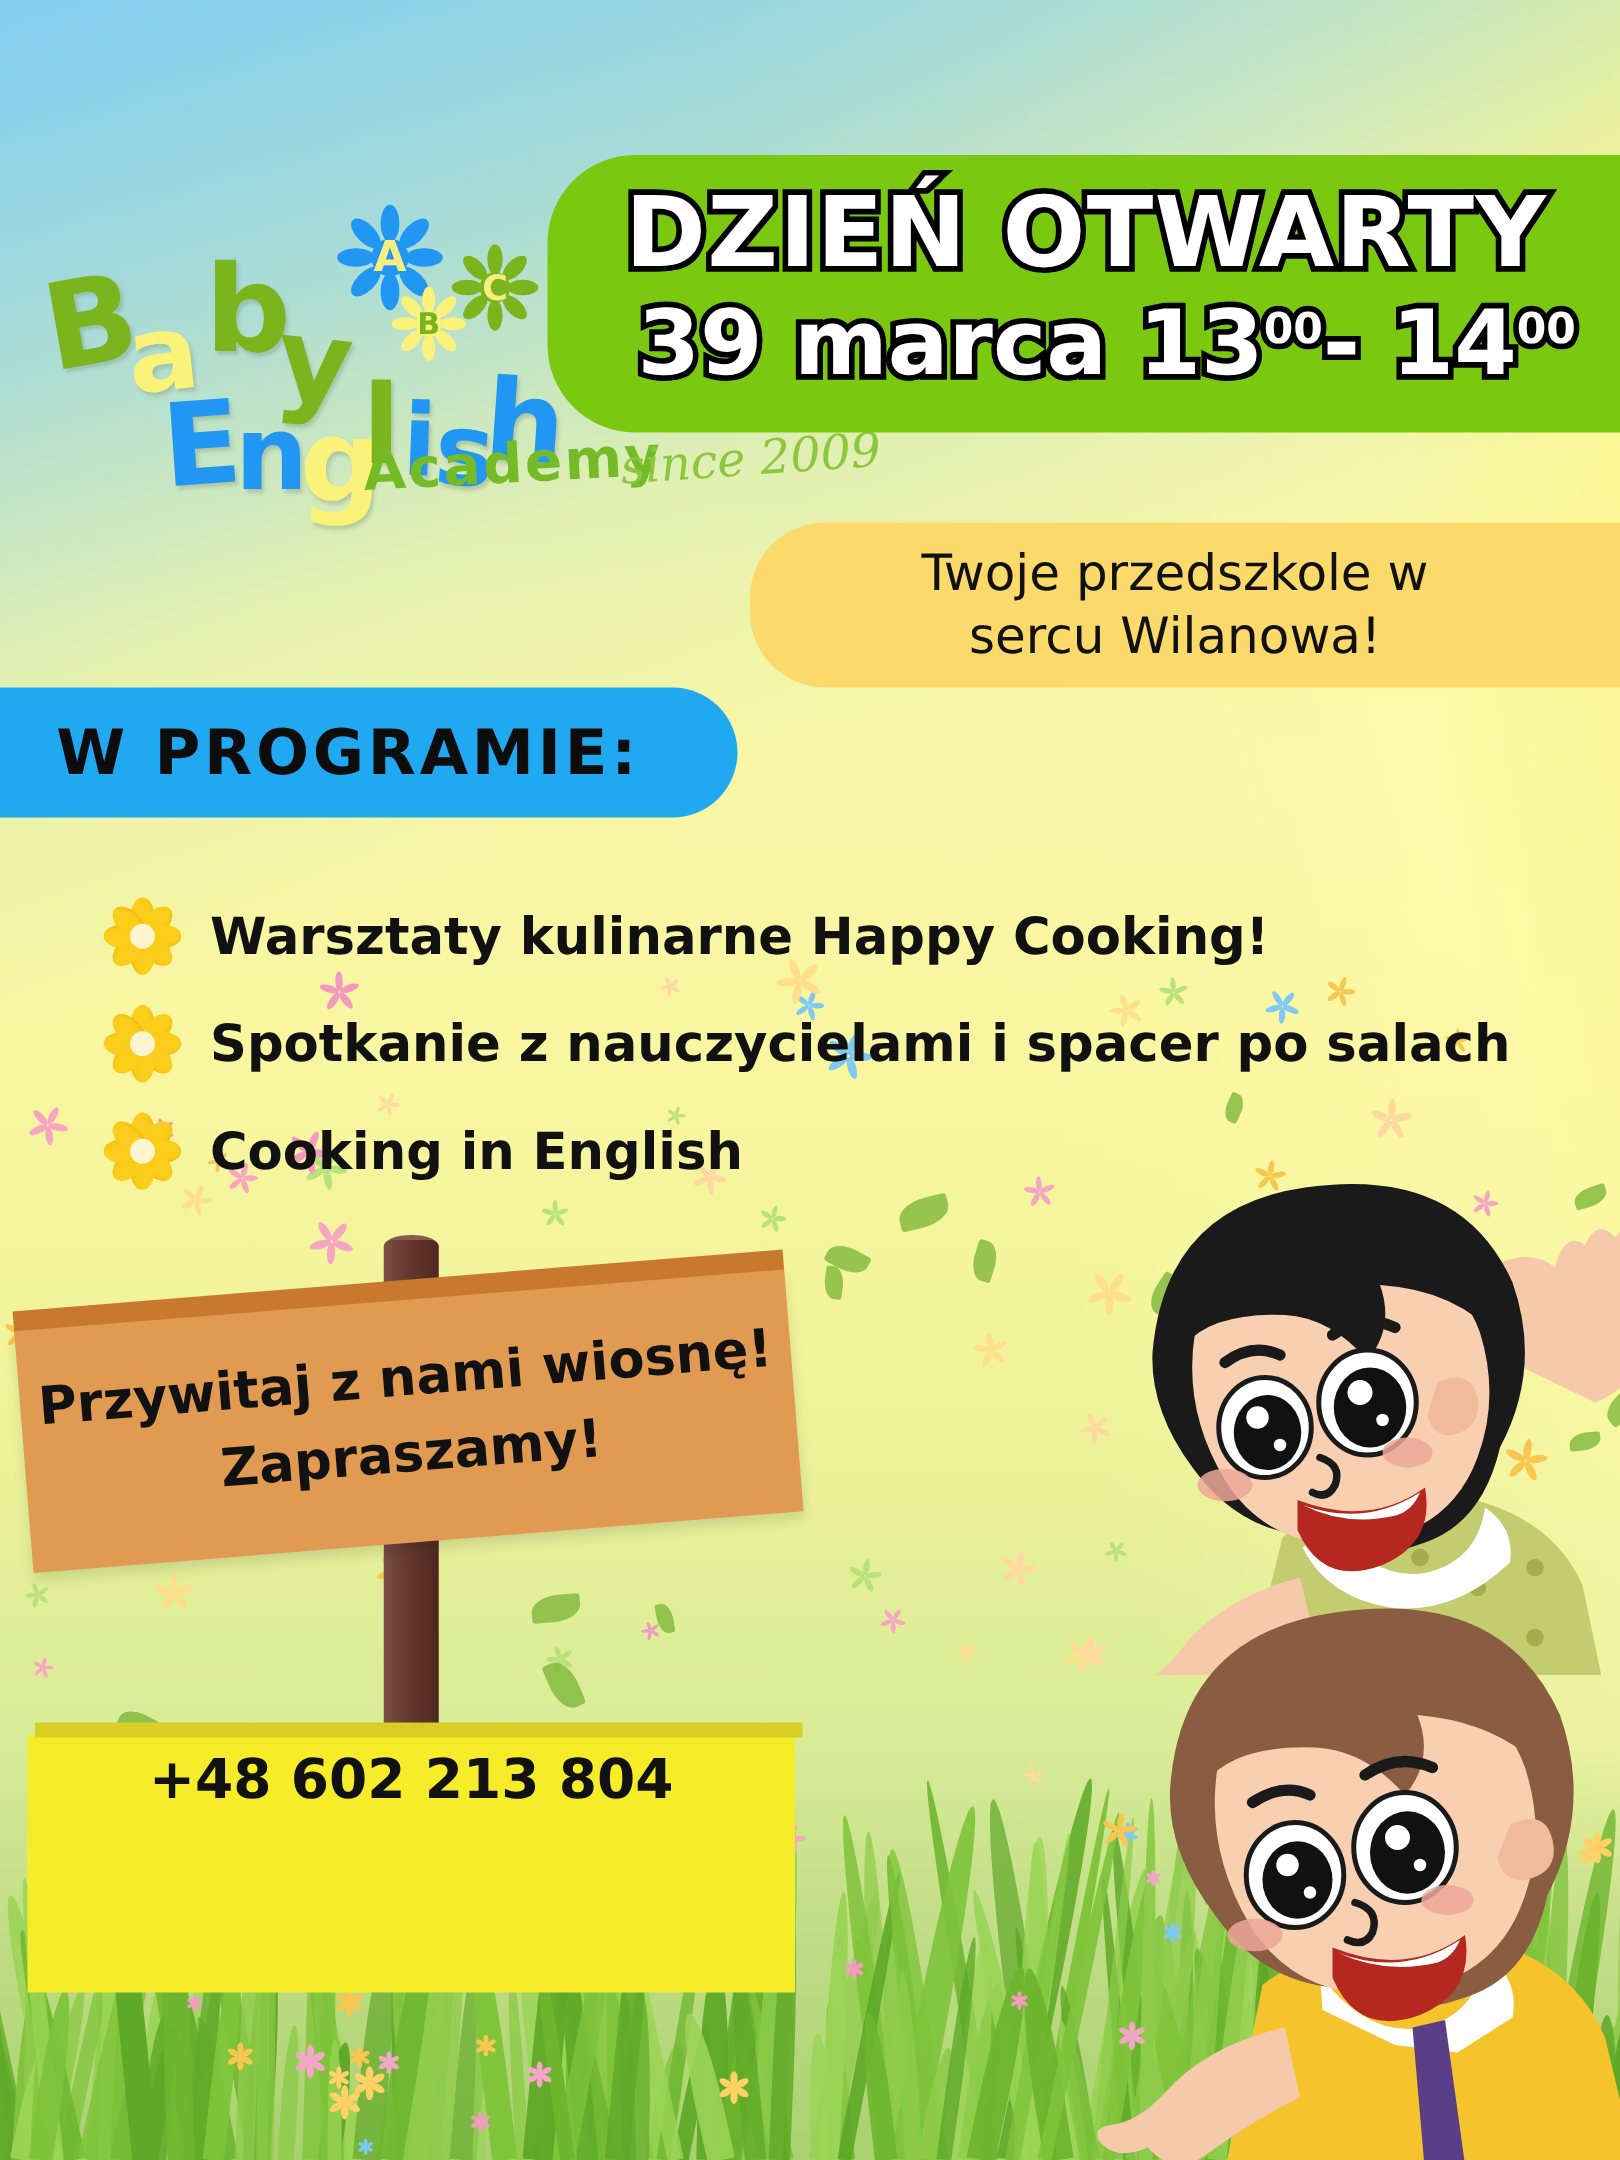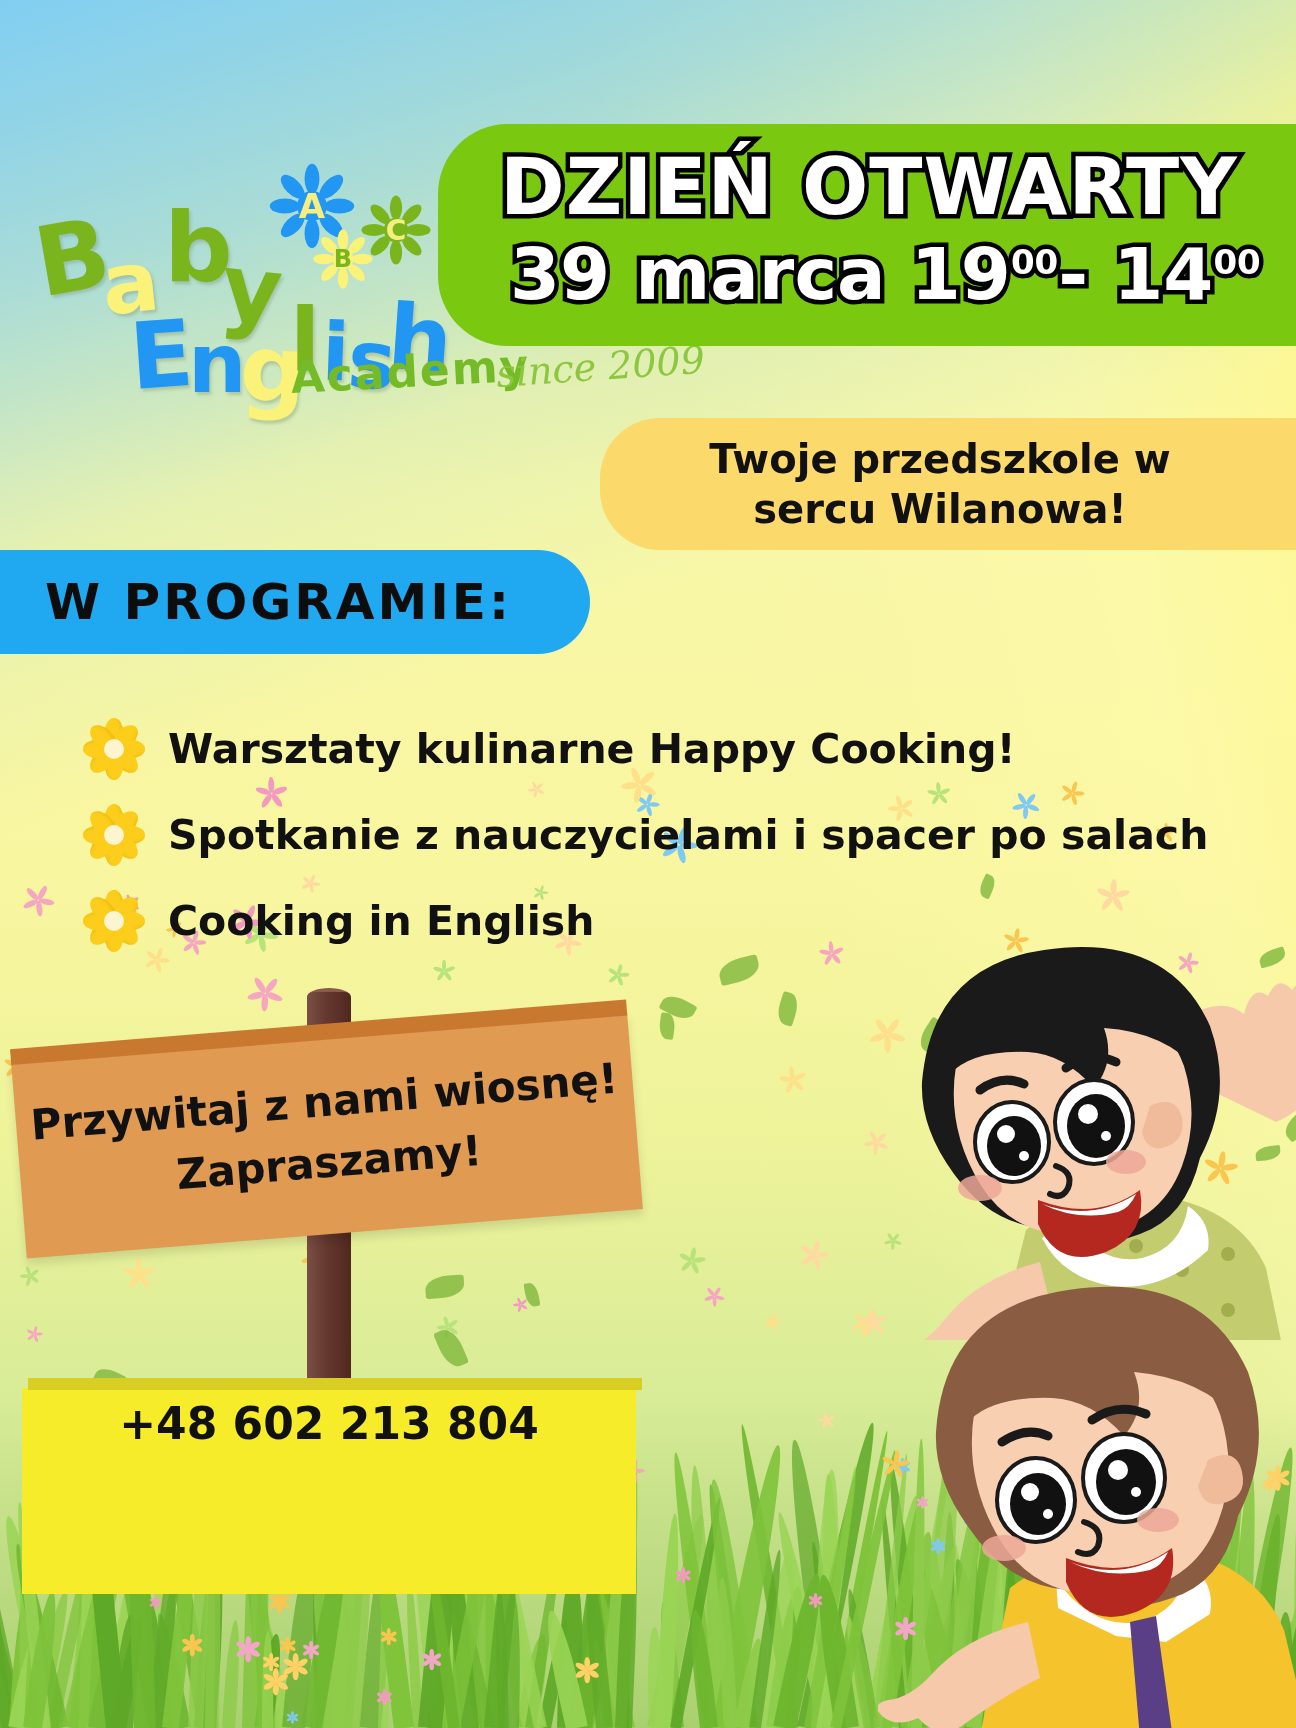--- a/index.html
+++ b/index.html
@@ -65,21 +65,21 @@
   #head-line2 sup { font-size:34px; vertical-align:super; }
 
   
   #tagline-box {
     position:absolute; left:600px; top:418px; width:700px; height:132px;
     background:#fcd96b; border-radius:60px 0 0 60px;
     display:flex; flex-direction:column; align-items:center; justify-content:center;
     padding-right:20px;
   }
   #tagline-box div {
-    color:#111; font-weight:bold; font-size:40px; line-height:1.25;
+    color:#111; font-weight:normal; font-size:40px; line-height:1.25;
     font-family:"DejaVu Sans", sans-serif; text-align:center;
   }
 
   
   #program-banner {
     position:absolute; left:-40px; top:550px; width:630px; height:104px;
     background:#20a8f0; border-radius:0 54px 54px 0;
     display:flex; align-items:center;
   }
   #program-banner span {
@@ -1363,21 +1363,21 @@
         <circle cx="50" cy="50" r="17" fill="#7ab51d"></circle>
       </svg><span style="color:#f6ef80;font-size:28px">C</span></div>
   </div>
 <div id="academy">Academy</div>
 <div id="since">since 2009</div>
 
 <div id="header-banner"></div>
 <div id="head-line1" class="outlined">DZIEŃ OTWARTY</div>
 <div id="head-line2" class="outlined">
   <span>39 marca</span>
-  <span>19</span><sup>00</sup><span>- </span><span>14</span><sup>00</sup>
+  <span>13</span><sup>00</sup><span>- </span><span>14</span><sup>00</sup>
 </div>
 
 <div id="tagline-box">
   <div>Twoje przedszkole w</div>
   <div>sercu Wilanowa!</div>
 </div>
 
 <div id="program-banner">
   <span>W PROGRAMIE:</span>
 </div>

